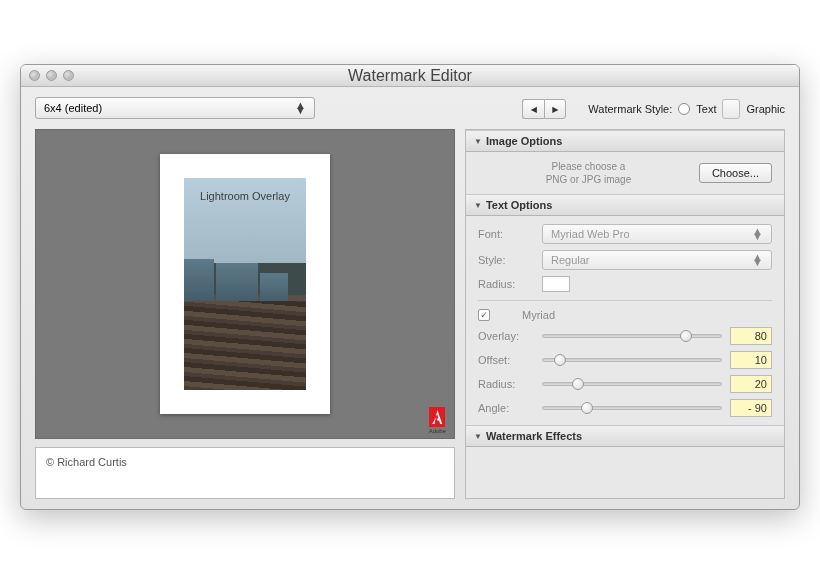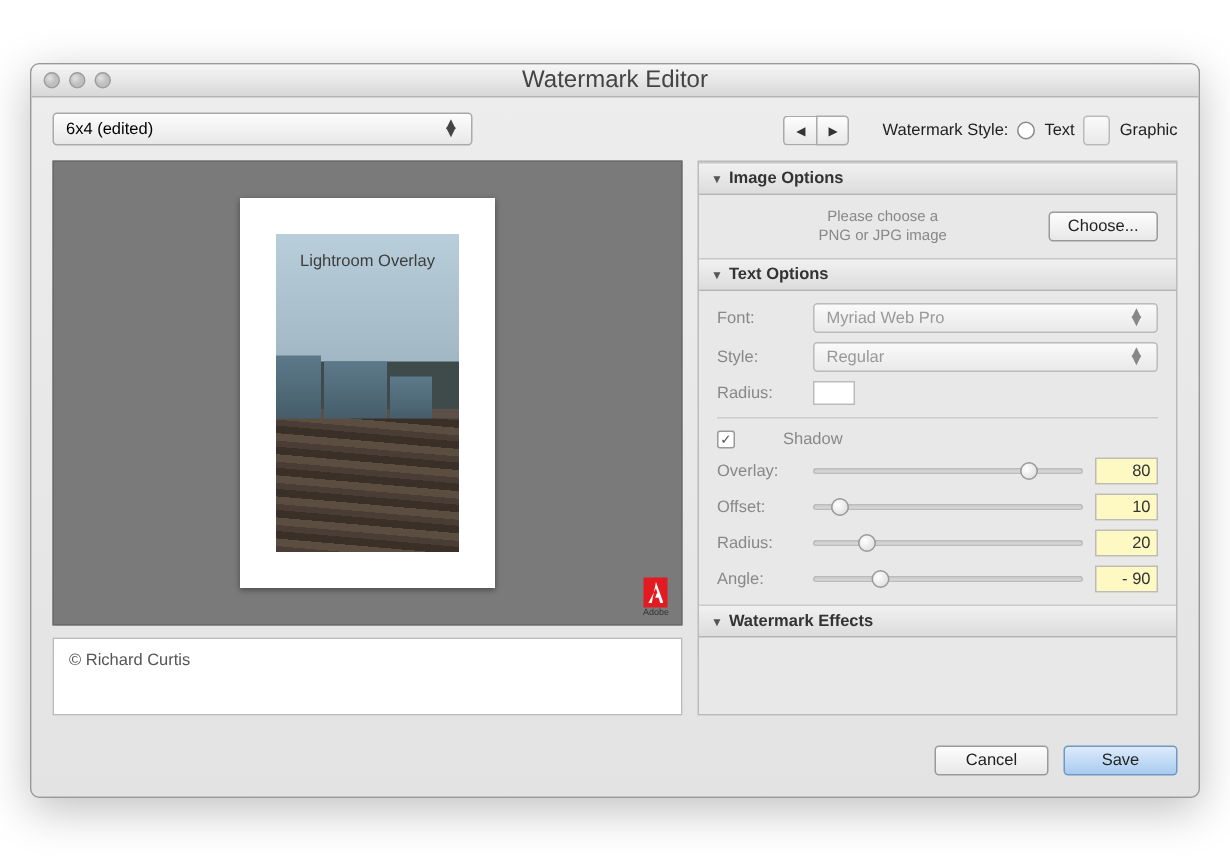--- a/index.html
+++ b/index.html
@@ -161,21 +161,21 @@
         </div>
         <div class="row">
           <div class="lbl">Radius:</div>
           <div class="color-swatch"></div>
         </div>
 
         <div class="divider"></div>
 
         <div class="row">
           <span class="chk">✓</span>
-          <span style="color:#888; margin-left:24px;">Shadow</span>
+          <span style="color:#888; margin-left:24px;">Myriad</span>
         </div>
         <div class="row">
           <div class="lbl">Overlay:</div>
           <div class="slider">
               <div class="track"></div>
               <div class="thumb" style="left:80%"></div>
             </div>
           <div class="valbox">80</div>
         </div>
         <div class="row">
@@ -204,17 +204,13 @@
         </div>
       </div>
 
       <div class="section-hdr">
         <span class="disclose">▼</span>
         <span>Watermark Effects</span>
       </div>
     </div>
   </div>
 
-  <div class="footer">
-    <div class="btn">Cancel</div>
-    <div class="btn default">Save</div>
-  </div>
 </div>
 
 </body></html>

